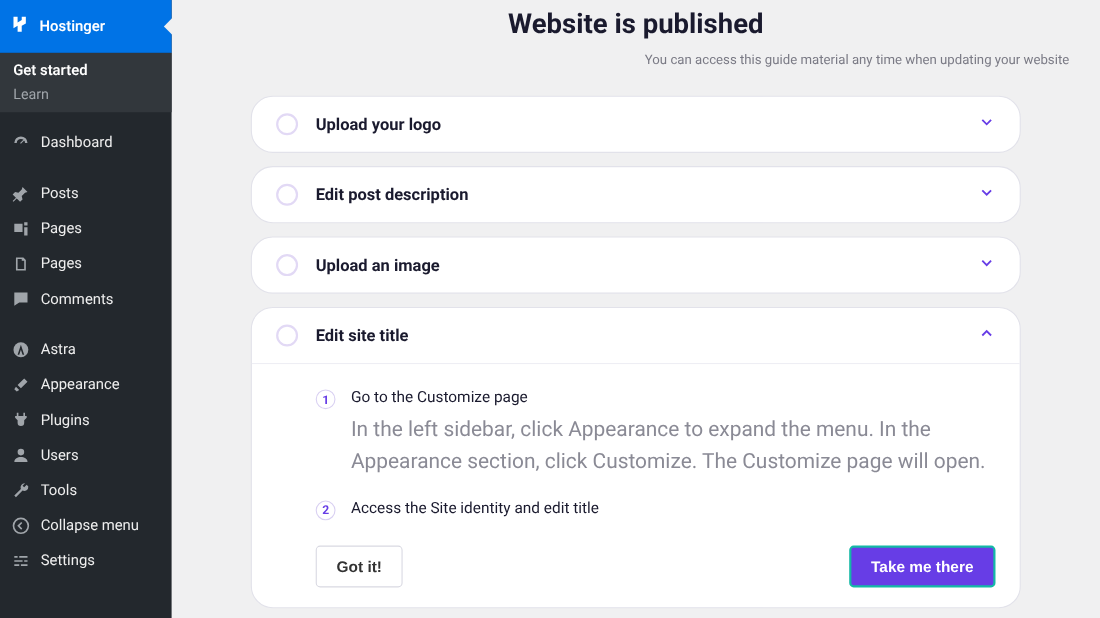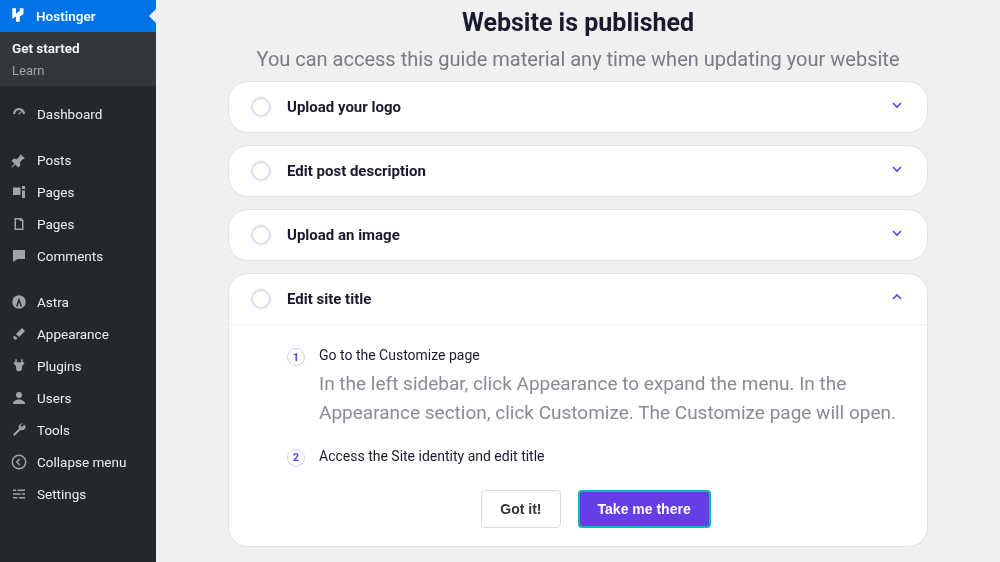--- a/index.html
+++ b/index.html
@@ -1,51 +1,51 @@
 <!DOCTYPE html>
 <html><head>
 <meta charset="utf-8">
 <style>
 * { box-sizing: border-box; margin: 0; padding: 0; }
 html, body { width: 1000px; height: 562px; overflow: hidden; font-family: -apple-system, BlinkMacSystemFont, "Segoe UI", Roboto, sans-serif; }
 body { display: flex; background: #f0f0f1; }
 
 
 .sidebar { width: 156px; background: #23282d; color: #eee; display: flex; flex-direction: column; font-size: 13.5px; flex-shrink: 0; }
-.side-brand { background: #0073e6; color: #fff; display: flex; align-items: center; padding: 6px 10px; height: 32px; gap: 8px; font-weight: 600; position: relative; }
+.side-brand { background: #0073e6; color: #fff; display: flex; align-items: center; padding: 6px 10px; height: 48px; gap: 8px; font-weight: 600; position: relative; }
 .side-brand .notch { position: absolute; right: -1px; top: 50%; transform: translateY(-50%); width: 0; height: 0; border-top: 8px solid transparent; border-bottom: 8px solid transparent; border-right: 8px solid #f0f0f1; }
 .side-sub { background: #32373c; padding: 8px 12px; }
 .side-sub .active { color: #fff; font-weight: 600; }
 .side-sub .item { color: #a0a5aa; margin-top: 7px; font-size: 13px; }
 .side-group { padding: 12px 0; }
 .side-item { display: flex; align-items: center; gap: 9px; padding: 7px 10px; color: #eee; font-size: 13.5px; cursor: pointer; }
 .side-item .ic { width: 18px; height: 18px; display: inline-flex; align-items: center; justify-content: center; color: #a0a5aa; }
 .side-item .ic svg { width: 18px; height: 18px; fill: #a0a5aa; }
 .side-gap { height: 14px; }
 
 
 .main { flex: 1; padding: 0 28px 20px 28px; overflow: hidden; }
 .page-title { text-align: center; font-size: 25px; font-weight: 700; color: #1a1a2e; margin-top: 8px; }
-.page-sub { text-align: center; color: #7a7a85; font-size: 20px; margin-top: 10px; margin-bottom: 10px; }
+.page-sub { text-align: right; color: #7a7a85; font-size: 12px; margin-top: 10px; margin-bottom: 26px; }
 
 .cards { max-width: 700px; margin: 0 auto; display: flex; flex-direction: column; gap: 12px; }
 .card { background: #fff; border: 1px solid #e2e2ea; border-radius: 20px; }
 .card-head { display: flex; align-items: center; padding: 15px 22px; cursor: pointer; }
 .ring { width: 20px; height: 20px; border: 2px solid #e2d9f5; border-radius: 50%; margin-right: 16px; flex-shrink: 0; }
 .card-title { font-weight: 700; color: #1a1a2e; font-size: 15px; flex: 1; }
 .chev { color: #673de6; }
 .chev svg { width: 16px; height: 16px; fill: none; stroke: #673de6; stroke-width: 2.5; }
 
 .card-body { border-top: 1px solid #eeeef4; padding: 22px 22px 18px 58px; }
 .step { display: flex; gap: 14px; margin-bottom: 20px; }
 .step .num { width: 18px; height: 18px; border-radius: 50%; border: 1.5px solid #d9d0f2; color: #673de6; font-size: 11px; font-weight: 700; display: flex; align-items: center; justify-content: center; flex-shrink: 0; margin-top: 1px; }
 .step .txt .h { color: #1a1a2e; font-size: 14px; margin-bottom: 6px; }
 .step .txt .d { color: #8a8a95; font-size: 19px; line-height: 1.55; }
 
-.actions { display: flex; justify-content: center; gap: 17px; margin-top: 4px; }
+.actions { display: flex; justify-content: space-between; gap: 17px; margin-top: 4px; }
 .btn { font-size: 14px; font-weight: 700; height: 38px; padding: 0 18px; border-radius: 4px; cursor: pointer; display: inline-flex; align-items: center; }
 .btn-ghost { background: #fff; border: 1px solid #d9d9e2; color: #333; }
 .btn-primary { background: #673de6; border: 2px solid #14b8a6; color: #fff; }
 </style>
 </head>
 <body>
 
 <div class="sidebar">
   <div class="side-brand">
     <span class="ic">

